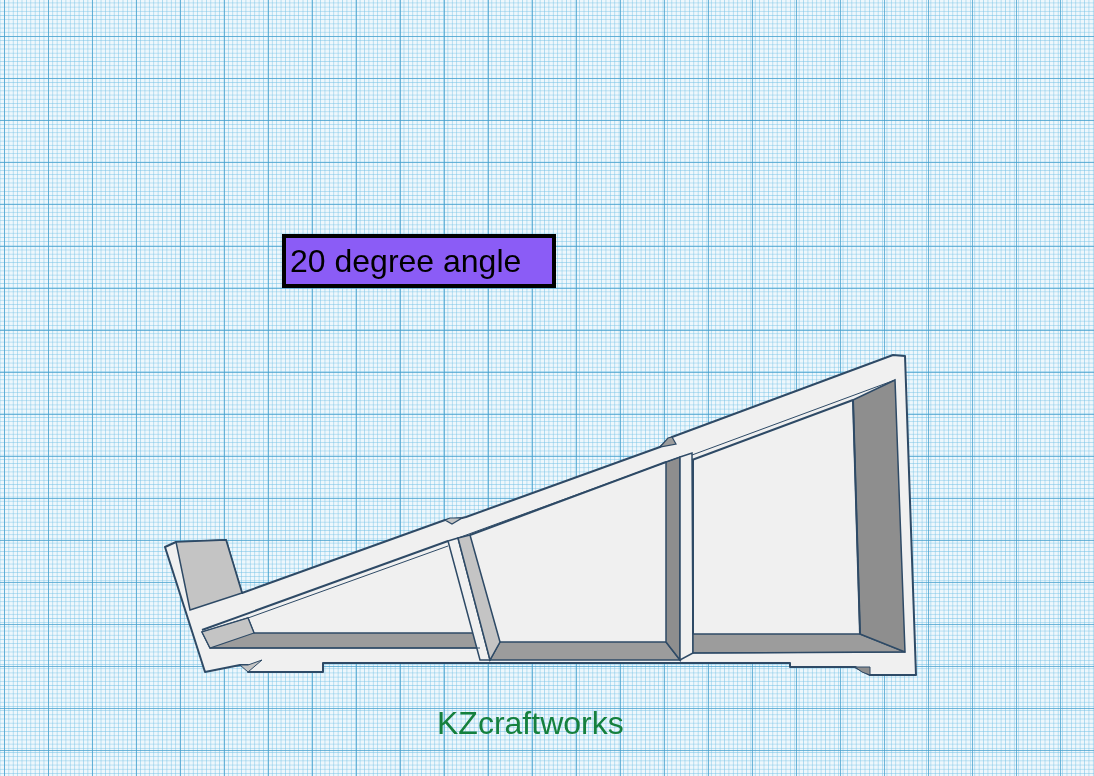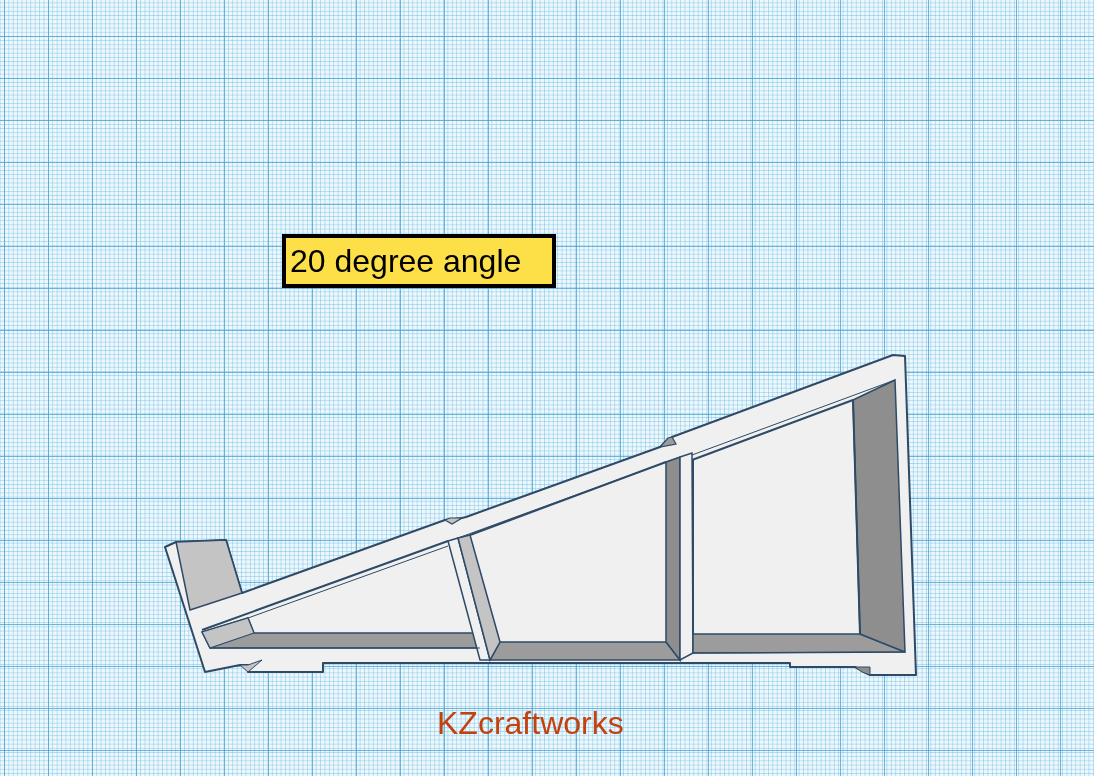--- a/index.html
+++ b/index.html
@@ -11,27 +11,27 @@
         linear-gradient(to bottom, rgba(70,160,205,0.75) 1px, transparent 1px),
         linear-gradient(to right, rgba(120,195,230,0.55) 1px, transparent 1px),
         linear-gradient(to bottom, rgba(120,195,230,0.55) 1px, transparent 1px);
       background-size: 44px 42px, 44px 42px, 4.4px 4.2px, 4.4px 4.2px;
       background-position: 4px 36px, 4px 36px, 4px 36px, 4px 36px;
       font-family: "Liberation Sans", sans-serif;
     }
     .workplane { position: absolute; left: 0; top: 0; width: 1094px; height: 776px; }
     .label-box {
       position: absolute; left: 282px; top: 234px; width: 274px; height: 54px;
-      box-sizing: border-box; border: 4px solid #000; background: #fde047;
+      box-sizing: border-box; border: 4px solid #000; background: #8b5cf6;
       font-size: 32px; line-height: 46px; color: #000; padding-left: 4px;
       white-space: nowrap;
     }
     .watermark {
       position: absolute; left: 437px; top: 703px;
-      font-size: 32px; color: #c2410c; white-space: nowrap; line-height: 40px;
+      font-size: 32px; color: #15803d; white-space: nowrap; line-height: 40px;
     }
     svg.model { position: absolute; left: 0; top: 0; }
   </style>
 </head>
 <body>
 
 <div class="workplane">
 
   <svg class="model" width="1094" height="776" viewBox="0 0 1094 776">
 

